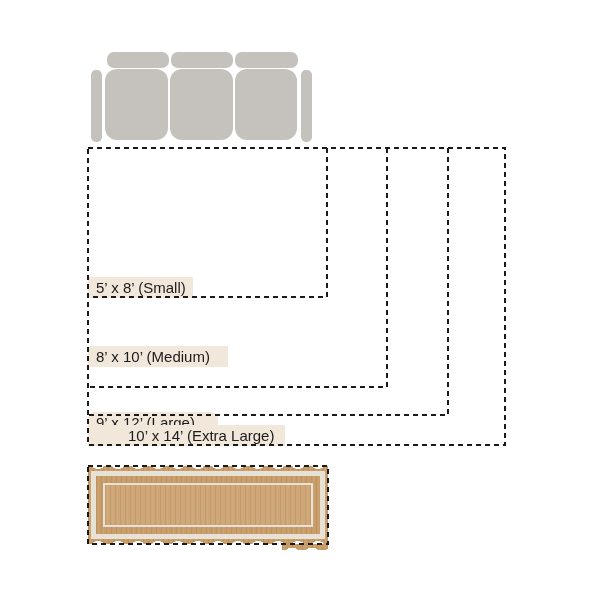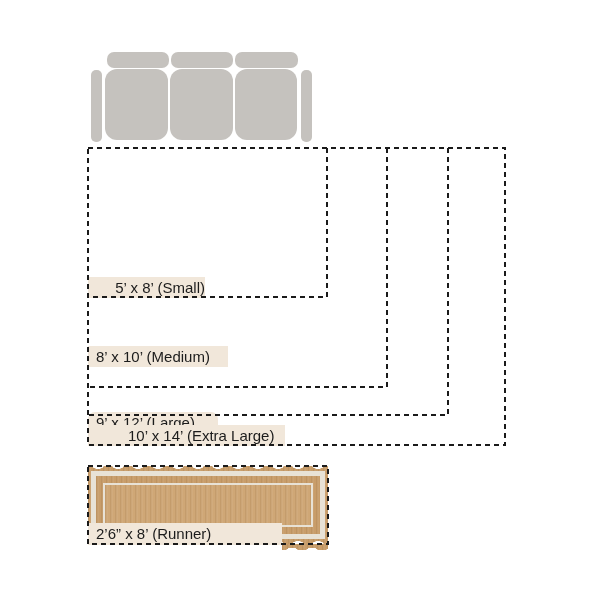--- a/index.html
+++ b/index.html
@@ -43,21 +43,21 @@
   .rug-overhang { position:absolute; left:282px; top:544px; width:46px; height:6px;
     background-color:var(--rug_tan,#c89d6a); }
   .rug-overhang .wave-bottom { height:4px;
     background-image: radial-gradient(ellipse 8px 3px at 10px 4px, #ffffff 66%, rgba(255,255,255,0) 74%);
     background-size:20px 4px; }
 
   
   .size-label { position:absolute; left:88px; background:var(--label_bg,#f1e7da);
     color:var(--text,#1c1c1c); font-size:15px; line-height:21px; height:21px;
     padding-left:8px; white-space:nowrap; overflow:hidden; }
-  .lbl-small  { top:277px; width:117px;text-align:right; }
+  .lbl-small  { top:277px; width:105px; }
   .lbl-medium { top:346px; width:140px; }
   .lbl-large  { top:412px; width:130px;border-radius:7px; }
   .lbl-xl     { top:425px; width:197px;padding-left:40px; }
   .lbl-runner { top:523px; width:194px; height:22px; line-height:22px; }
 
   
   .dash-overlay { position:absolute; left:0; top:0; pointer-events:none; }
   .dash-overlay path { fill:none; stroke:var(--dash,#1a1a1a); stroke-width:2; stroke-dasharray:5 4; }
 </style>
 </head>
@@ -86,21 +86,20 @@
     <div class="wave-bottom"></div>
   </div>
   <div class="rug-overhang jute">
     <div class="wave-bottom"></div>
   </div>
 
   <div class="size-label lbl-small">5’ x 8’ (Small)</div>
   <div class="size-label lbl-medium">8’ x 10’ (Medium)</div>
   <div class="size-label lbl-large">9’ x 12’ (Large)</div>
   <div class="size-label lbl-xl">10’ x 14’ (Extra Large)</div>
-  <div class="size-label lbl-runner">2’6” x 8’ (Runner)</div>
 
   <svg class="dash-overlay" width="600" height="598" viewBox="0 0 600 598">
     <path d="M88,148 H505 V445 H88 Z"></path>
     <path d="M448,148 V415 H88"></path>
     <path d="M387,148 V387 H88"></path>
     <path d="M327,148 V297 H88"></path>
     <path d="M88,466 H328 V544 H88 Z"></path>
   </svg>
 
 </div>

